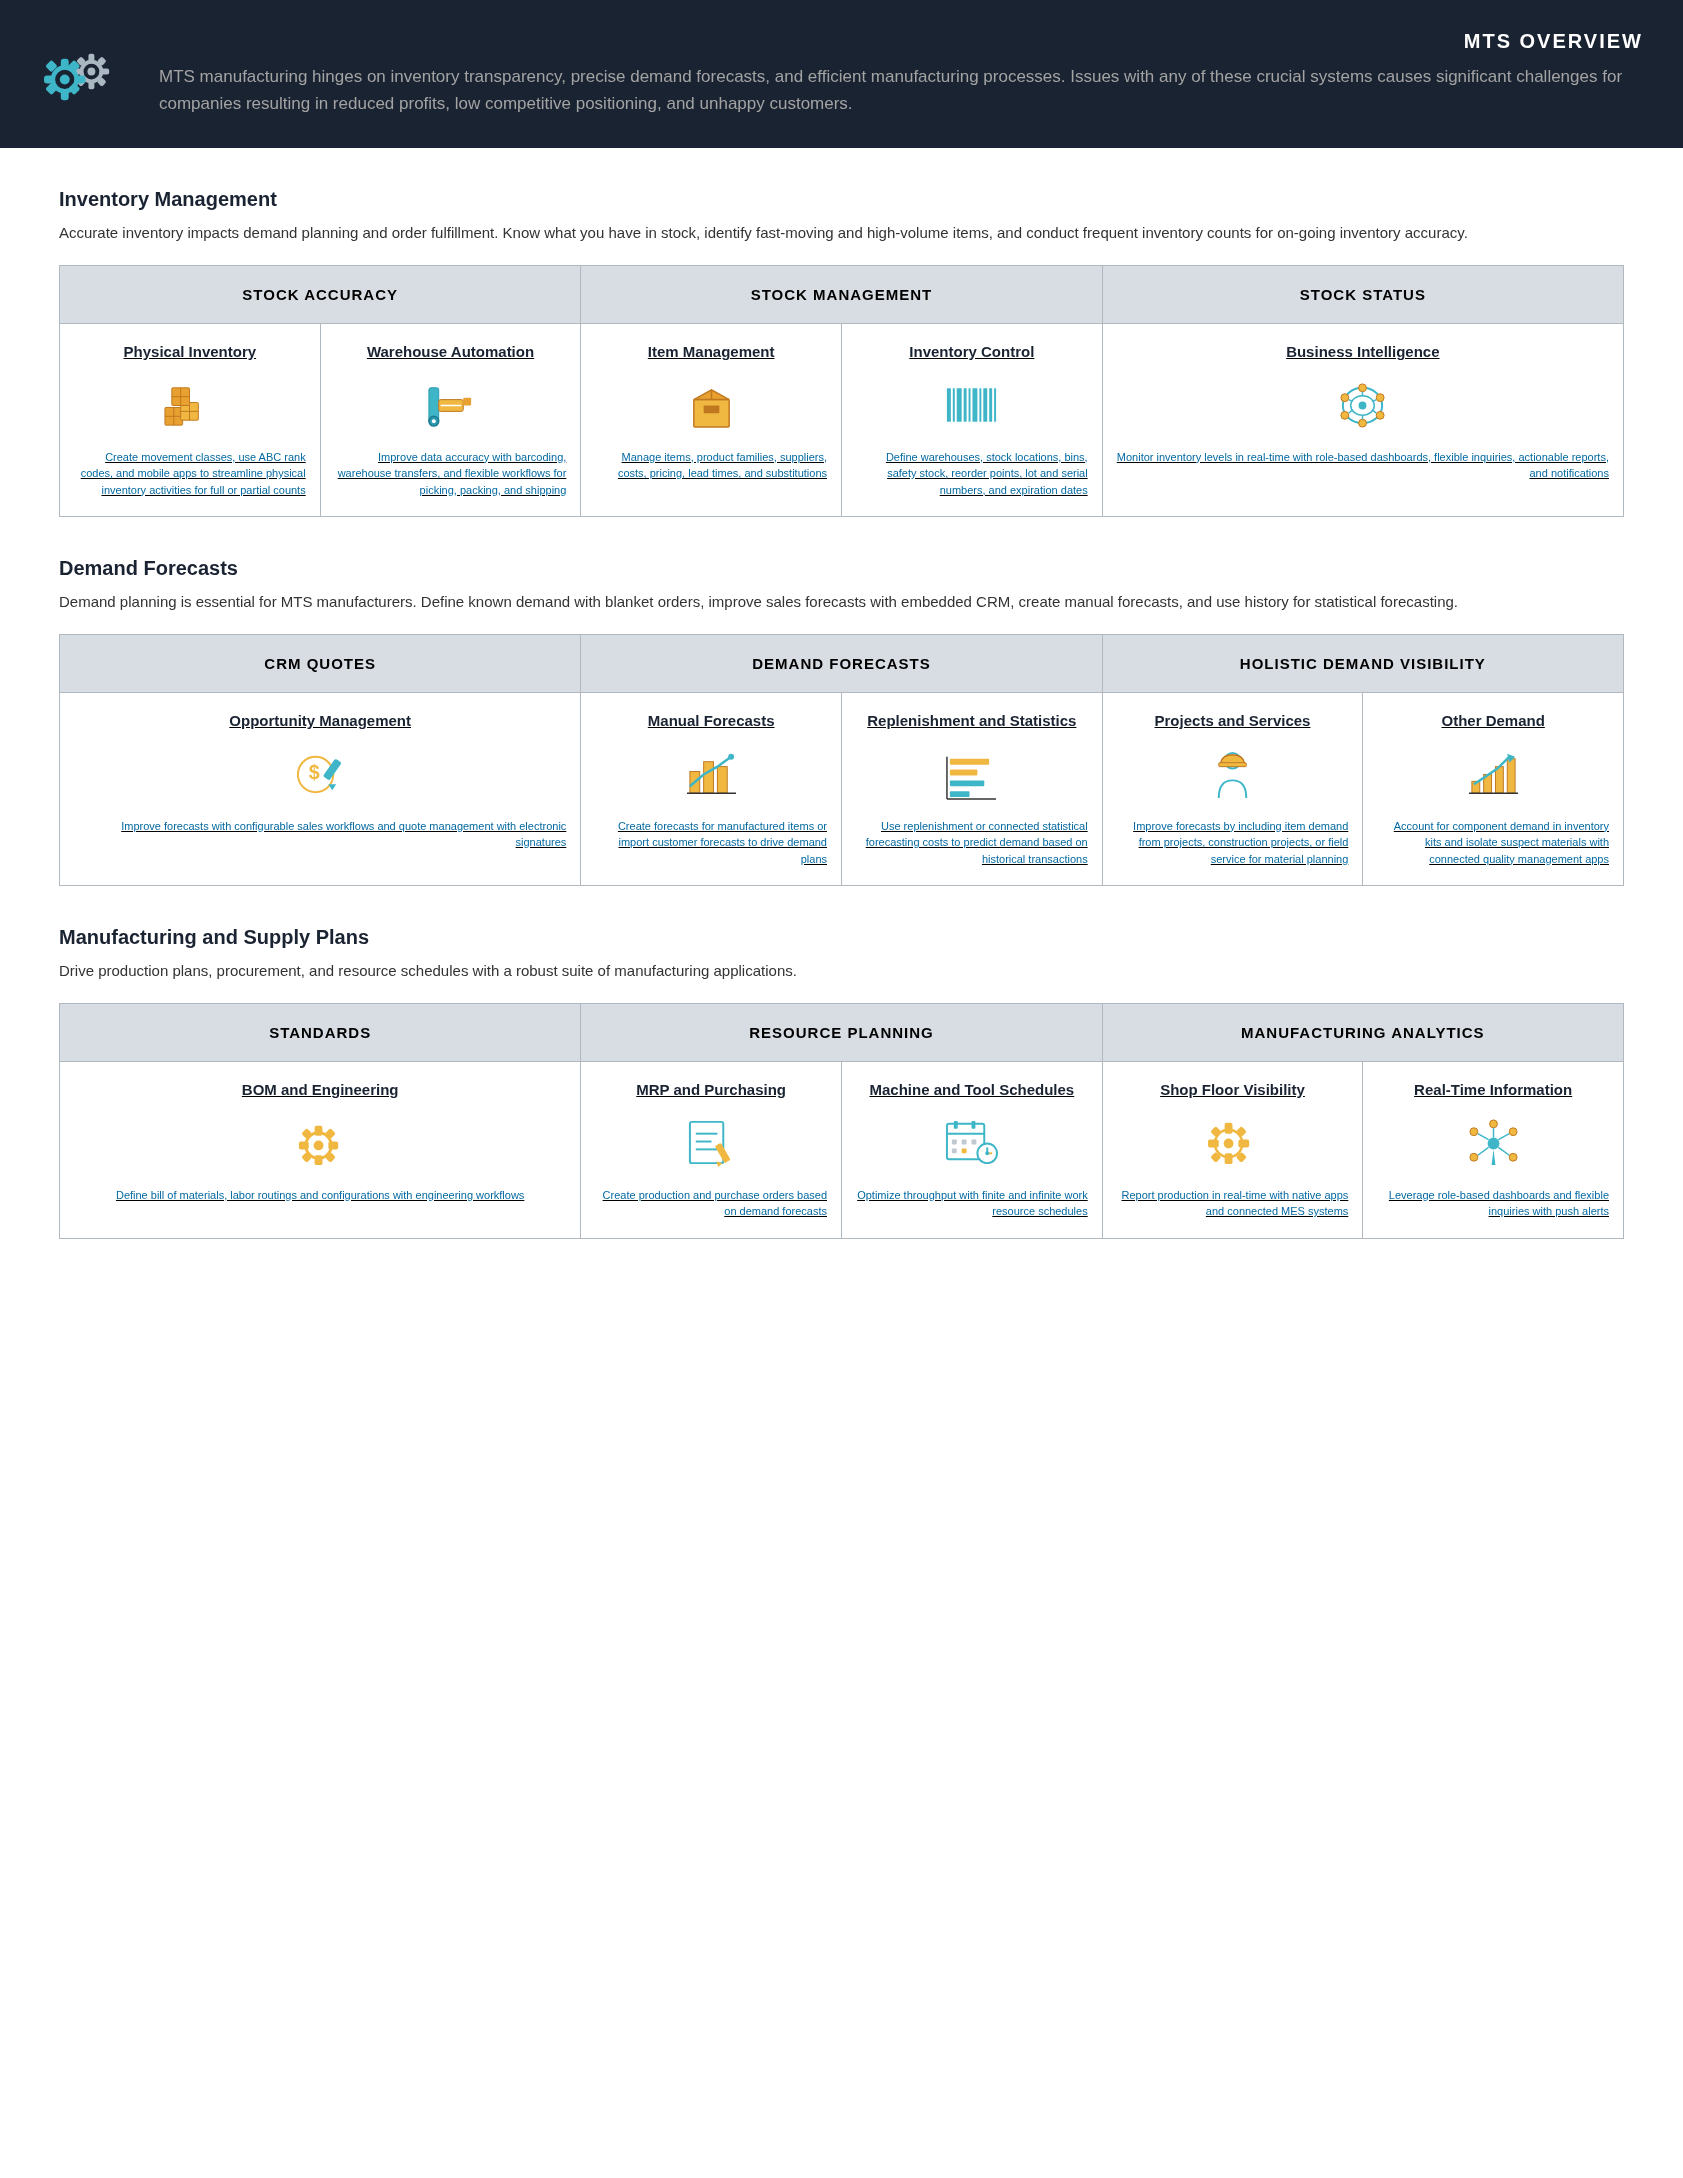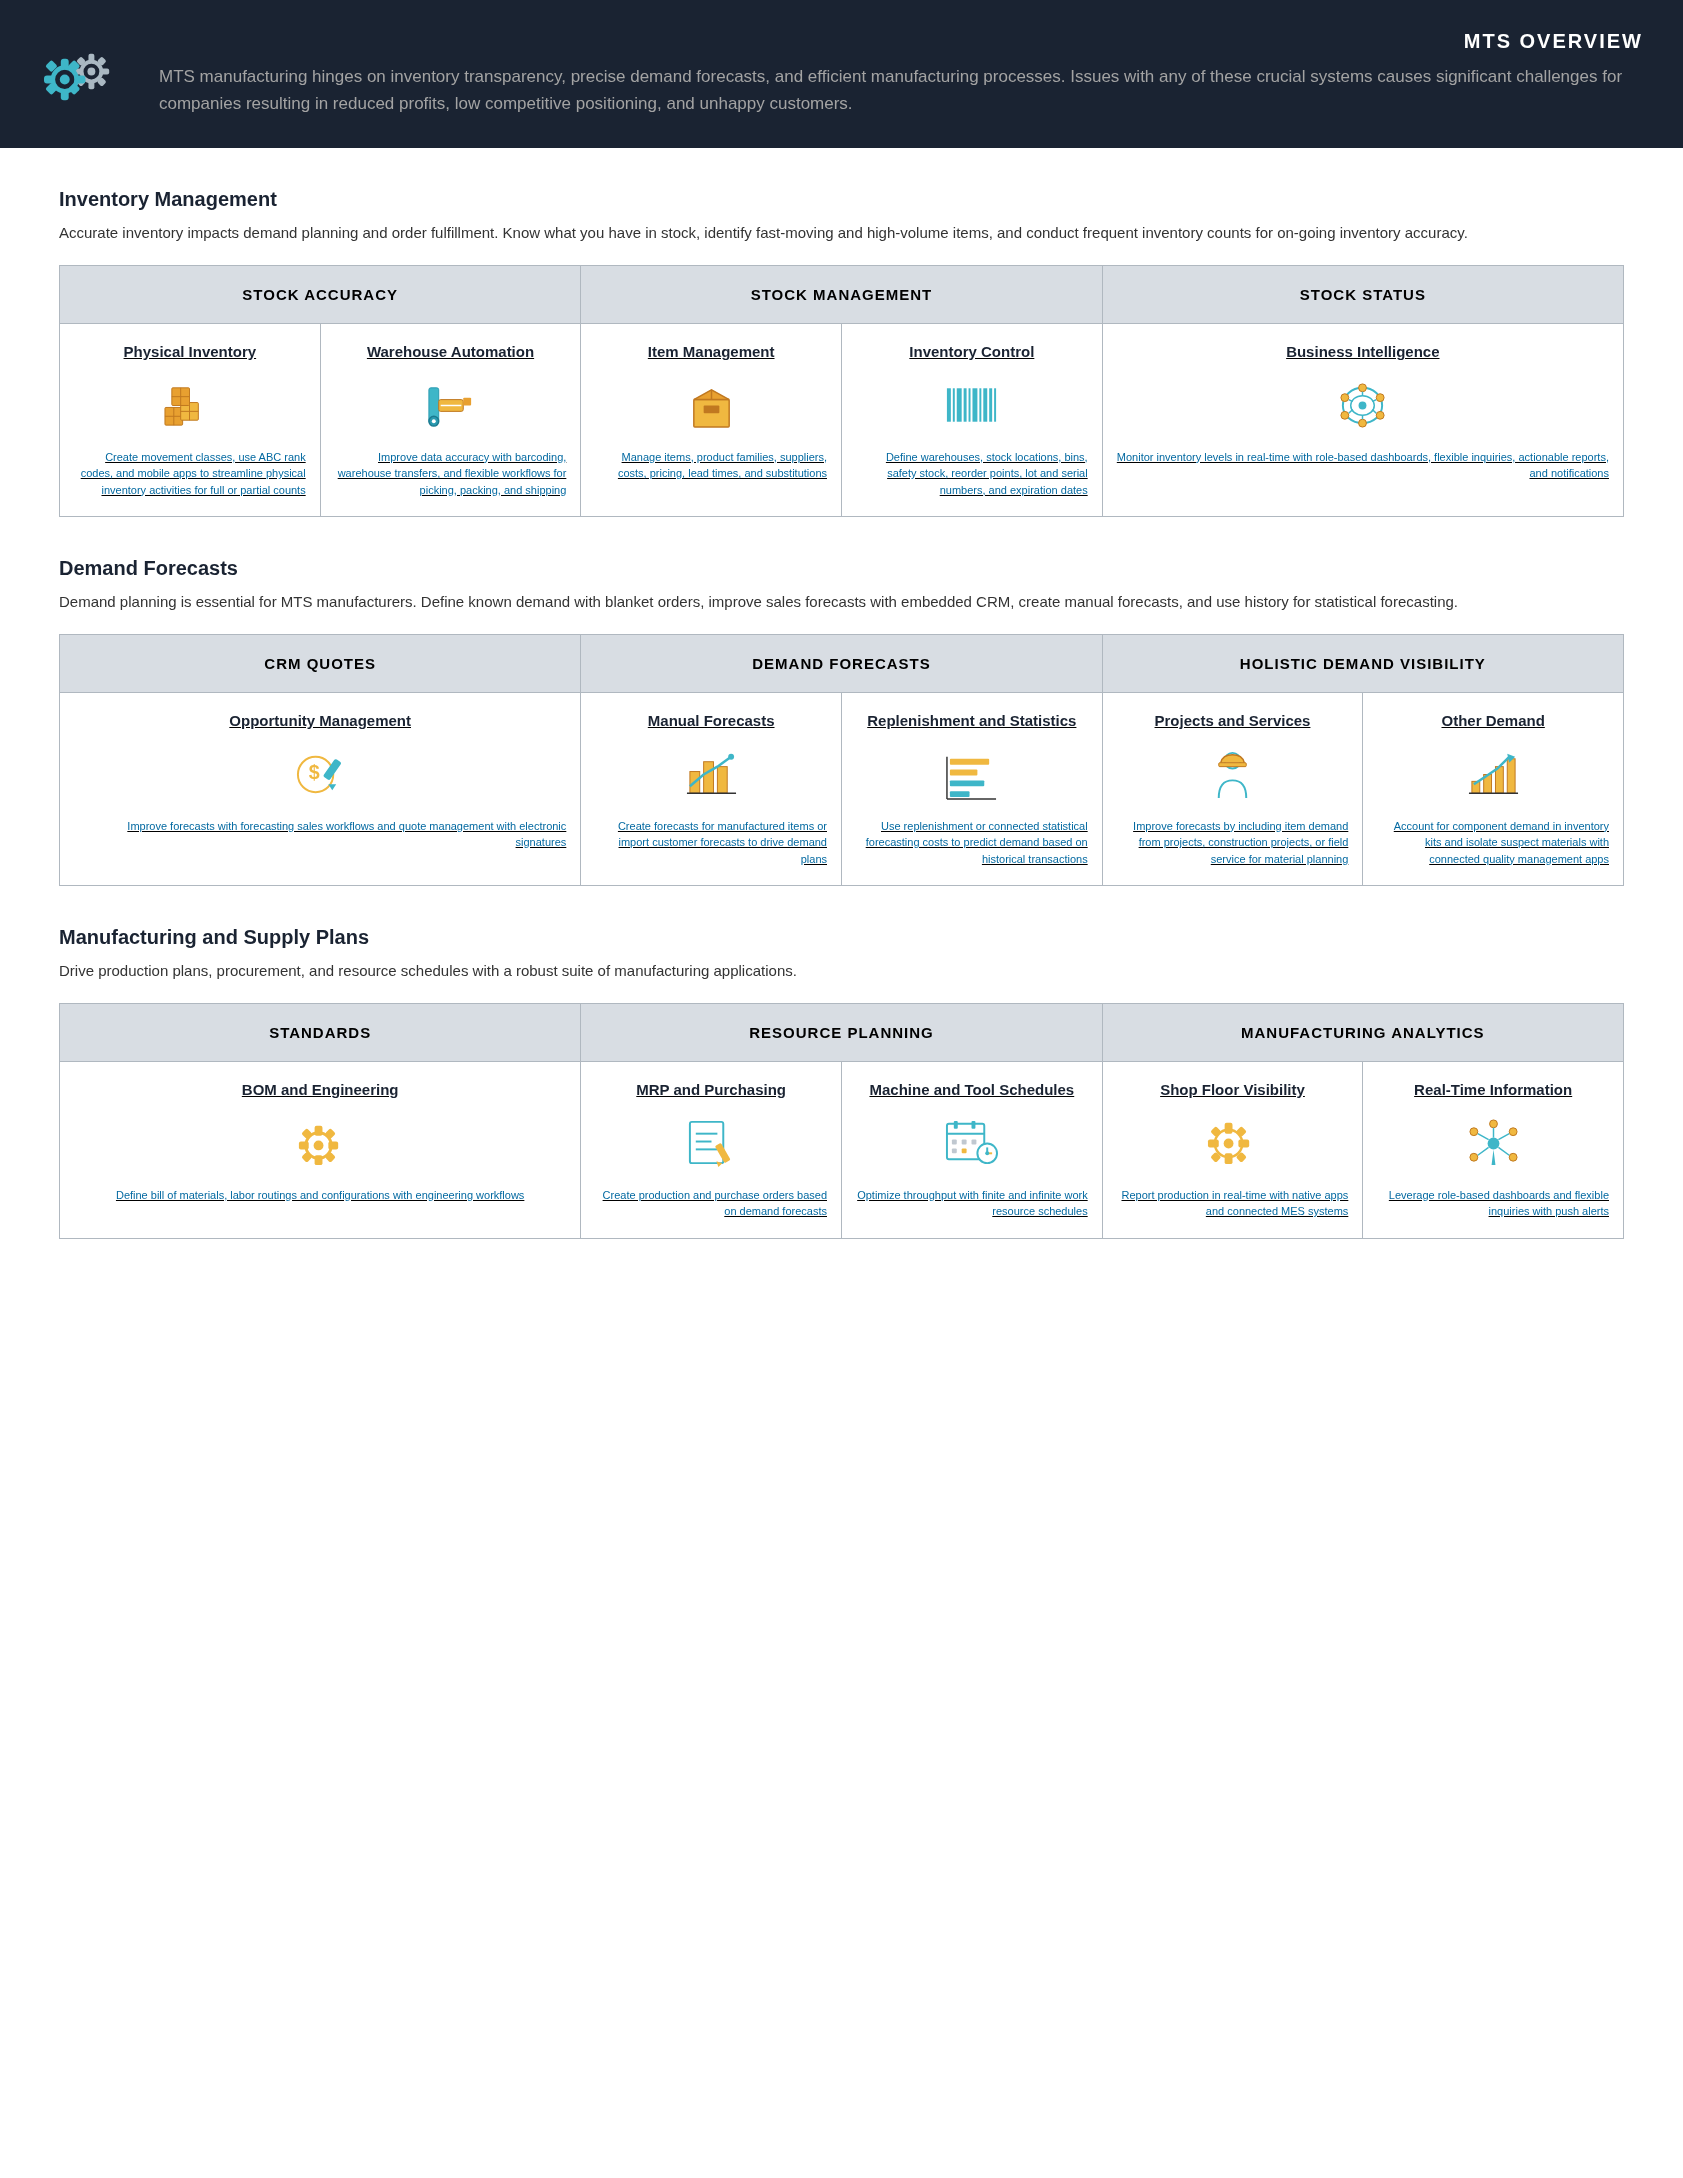--- a/index.html
+++ b/index.html
@@ -306,21 +306,21 @@
             <div class="sub-card-icon">
               <svg width="59" height="54" viewBox="0 0 60 55" fill="none">
 
                 <circle cx="25" cy="28" r="18" fill="none" stroke="#f0b840" stroke-width="2"></circle>
                 <text x="18" y="33" font-size="20" fill="#f0b840" font-weight="bold">$</text>
 
                 <rect x="38" y="12" width="8" height="22" rx="2" fill="#3eb6c8" transform="rotate(35 42 23)"></rect>
                 <polygon points="38,38 42,44 46,38" fill="#3eb6c8"></polygon>
               </svg>
             </div>
-            <div class="sub-card-desc">Improve forecasts with forecasting sales workflows and quote management with electronic signatures</div>
+            <div class="sub-card-desc">Improve forecasts with configurable sales workflows and quote management with electronic signatures</div>
           </div>
         </div>
       </div>
 
       <div class="category-block">
         <div class="category-header">DEMAND FORECASTS</div>
         <div class="sub-cards-row">
 
           <div class="sub-card">
             <div class="sub-card-title">Manual Forecasts</div>

